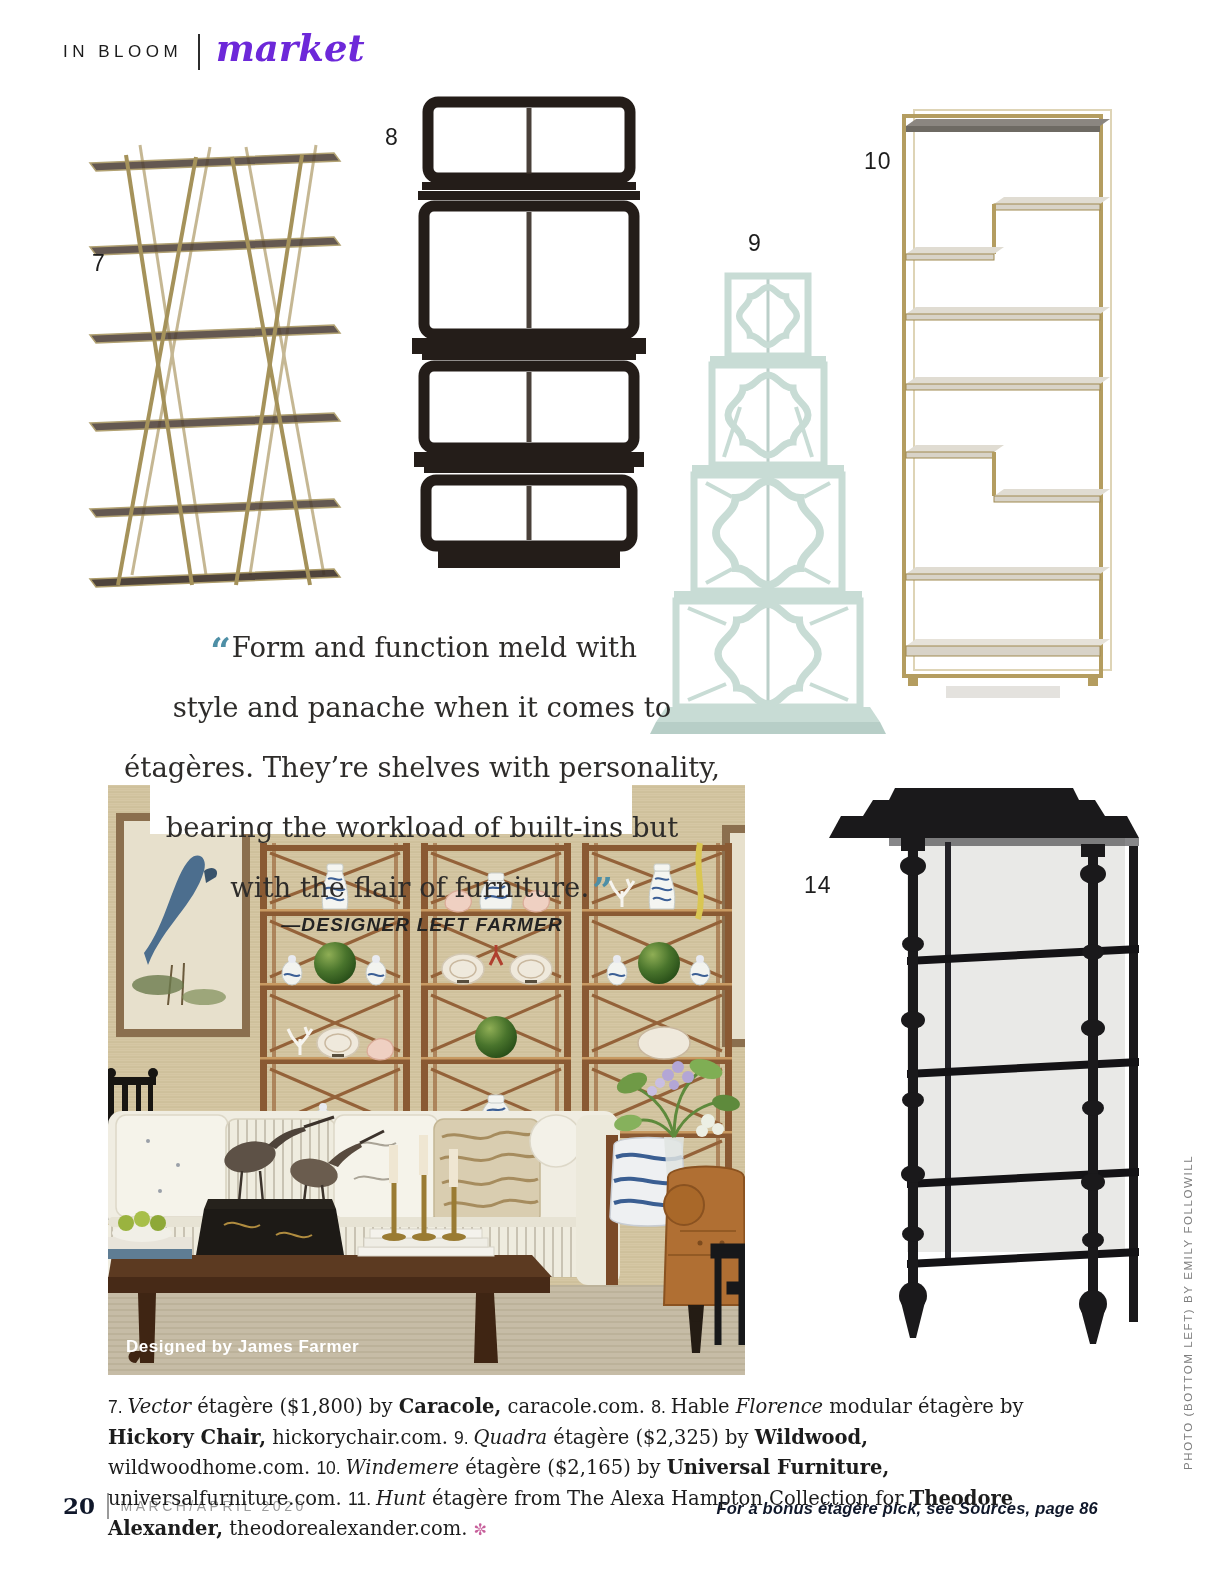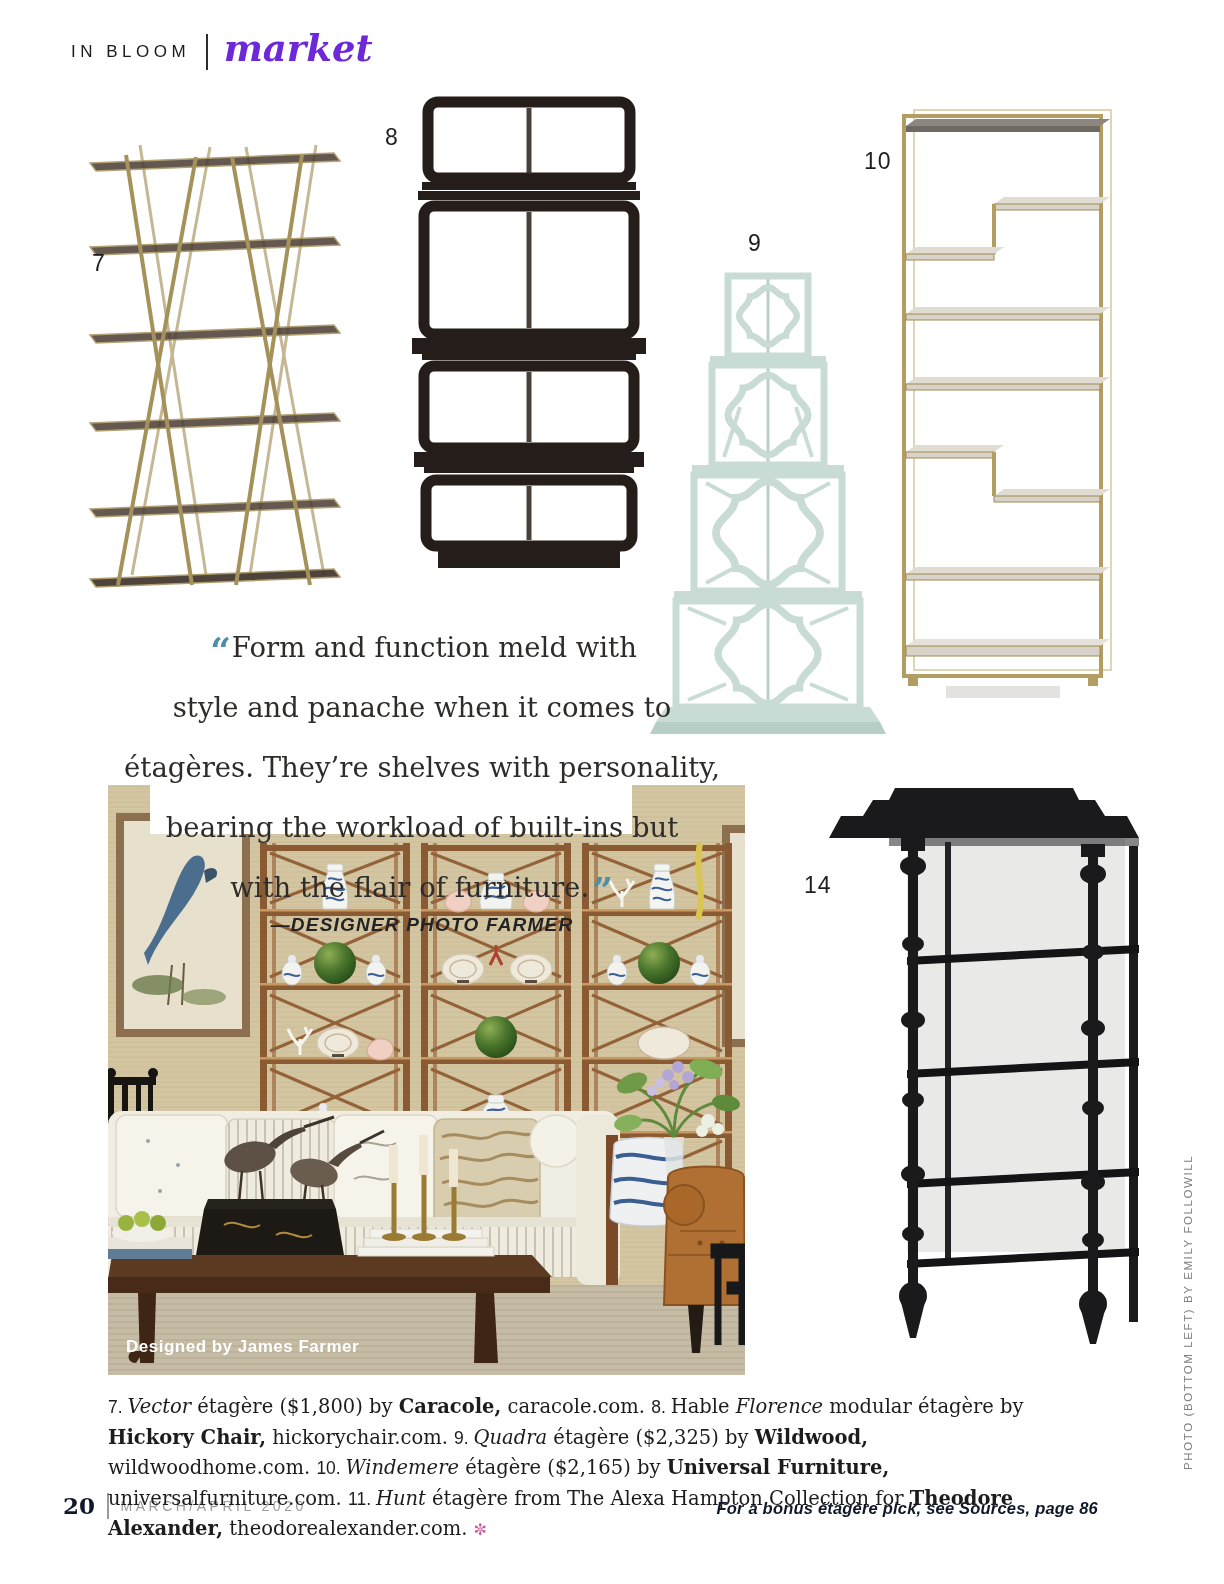--- a/index.html
+++ b/index.html
@@ -1,19 +1,19 @@
 <!DOCTYPE html>
 <html><head>
 <meta charset="utf-8">
 <style>
   html,body{margin:0;padding:0;background:#e8e8e8;}
   .page{position:relative;width:1224px;height:1584px;background:#ffffff;margin:0 auto;
         font-family:"Liberation Sans",sans-serif;overflow:hidden;}
   
-  .hdr{position:absolute;left:63px;top:30px;display:flex;align-items:center;gap:16px;margin-left:8px;}
+  .hdr{position:absolute;left:63px;top:30px;display:flex;align-items:center;gap:16px;}
   .kicker{font-size:17px;letter-spacing:4.5px;color:#1b1b1b;font-weight:400;}
   .hdr-divider{width:1.5px;height:36px;background:#2c2c2c;display:inline-block;}
   .market{font-family:"DejaVu Serif",serif;font-style:italic;font-weight:700;
           font-size:37px;color:#6d28d9;line-height:1;padding-bottom:6px;}
   
   .pnum{position:absolute;font-size:23px;color:#1d1d1d;letter-spacing:1px;z-index:4;}
   .prod{position:absolute;margin:0;z-index:1;}
   
   .quote-notch{position:absolute;left:150px;top:778px;width:482px;height:56px;background:#fff;z-index:2;}
   .quote{position:absolute;left:122px;top:606px;width:600px;text-align:center;z-index:3;}
@@ -226,21 +226,21 @@
     </svg>
   </figure>
 
   <div class="quote-notch"></div>
   <section class="quote">
     <div class="q-line"><span class="qmark">“</span><span>Form and function meld with</span></div>
     <div class="q-line">style and panache when it comes to</div>
     <div class="q-line">étagères. They’re shelves with personality,</div>
     <div class="q-line">bearing the workload of built-ins but</div>
     <div class="q-line"><span>with the flair of furniture.</span><span class="qmark">”</span></div>
-    <div class="q-attr">—DESIGNER PHOTO FARMER</div>
+    <div class="q-attr">—DESIGNER LEFT FARMER</div>
   </section>
 
   <figure class="photo">
     <svg width="637" height="590" viewBox="0 0 637 590">
       <defs>
         <pattern id="grass" width="8" height="5" patternUnits="userSpaceOnUse">
           <rect width="8" height="5" fill="#d5c7a4"></rect>
           <path d="M0,2 H8" stroke="#c2b28c" stroke-width="1" opacity=".7"></path>
           <path d="M0,4.5 H8" stroke="#cbbb95" stroke-width=".6" opacity=".6"></path>
         </pattern>

